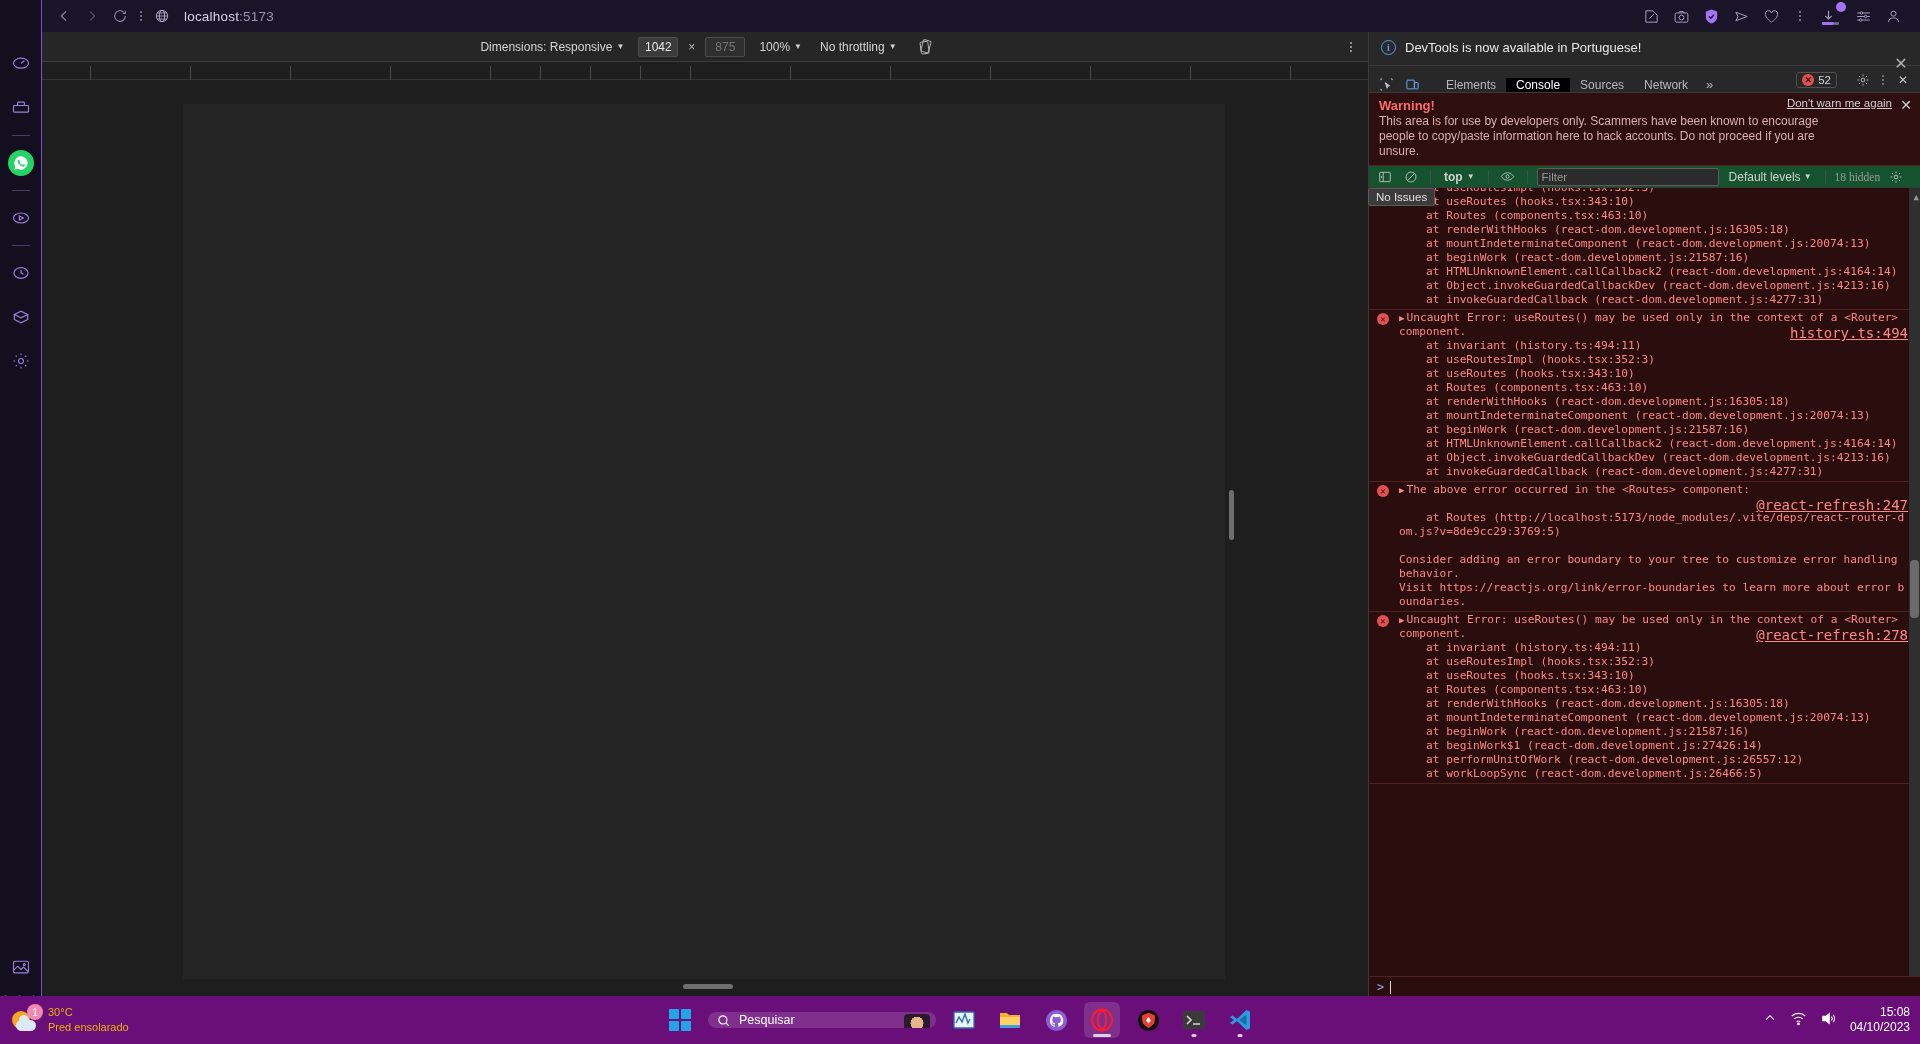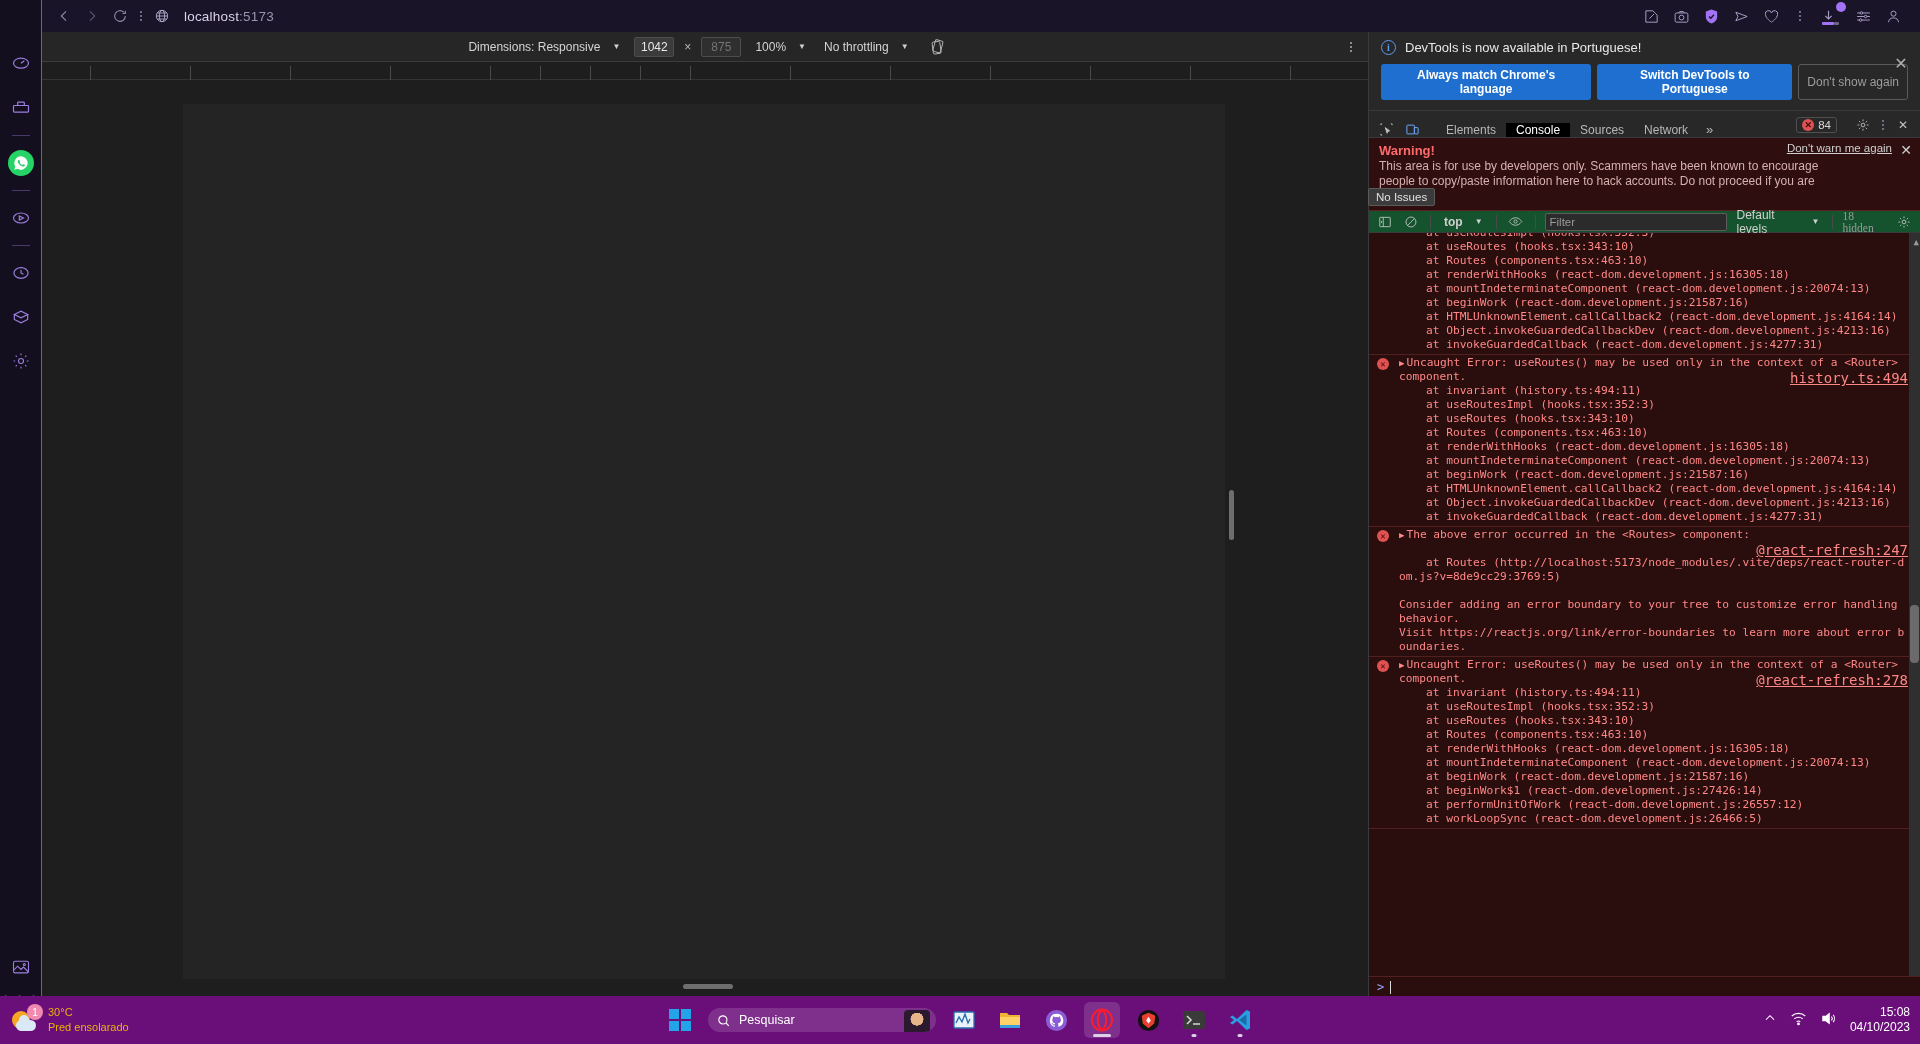--- a/index.html
+++ b/index.html
@@ -69,21 +69,21 @@
   .dl-bar { position:absolute; left:2px; bottom:1px; width: 12px; height: 3px; background:#a273f5; border-radius:1px;}
   .dl-bar2 { position:absolute; left:14px; bottom:1px; width: 5px; height: 3px; background:#6c6480; border-radius:1px;}
 
   
   .device-toolbar {
     position: absolute; left: 42px; top: 32px; width: 1326px; height: 30px;
     background: #262626; border-bottom: 1px solid #3c3c3c;
     display: flex; align-items: center; justify-content: center;
     font-size: 12px; color: #d4d4d4; gap: 10px;
   }
-  .dt-select { display: flex; align-items: center; gap: 12px; cursor: default; padding: 2px 4px; }
+  .dt-select { display: flex; align-items: center; gap: 4px; cursor: default; padding: 2px 4px; }
   .caret { font-size: 8px; color: #cfcfcf; }
   .dt-input {
     width: 40px; height: 20px; background: #3b3b3b; border: 1px solid #4d4d4d;
     color: #e8e8e8; font-size: 12px; text-align: center; border-radius: 2px;
     font-family: "Liberation Sans", sans-serif;
   }
   .dt-input.muted { color: #8a8a8a; background:#2f2f2f; }
   .dt-x { color: #b5b5b5; font-size: 12px; }
   .dt-rotate { color: #b9b9b9; display: flex; align-items: center; margin-left: 6px; }
   .dt-kebab {
@@ -269,21 +269,21 @@
   .cloud:before { content:""; position:absolute; left:3px; top:-5px; width:10px; height:10px; background:#dbe9f7; border-radius:50%; }
   .badge1 {
     position:absolute; left:17px; top:-1px; width:16px; height:16px; background:#f08ab0;
     border-radius:50%; color:#fff; font-size:10px; display:flex;align-items:center;justify-content:center;
   }
   .weather-text { color: #eab308; font-size: 11px; line-height: 15px; }
   .tb-center { position: absolute; left: 50%; transform: translateX(-50%); display: flex; align-items: center; gap: 10px; }
   .win-logo { display: grid; grid-template-columns: 10px 10px; grid-template-rows: 10px 10px; gap: 2px; }
   .win-logo i { background: #23a3e8; display: block; }
   .search-pill {
-    width: 228px; height: 24px; background: rgba(255,255,255,0.14); border-radius: 15px;
+    width: 228px; height: 16px; background: rgba(255,255,255,0.14); border-radius: 15px;
     display: flex; align-items: center; padding: 0 8px; gap: 8px; position: relative; overflow: hidden;
   }
   .search-pill .lbl { color: #fff; font-size: 12.5px; }
   .pill-avatar {
     position: absolute; right: 6px; top: 2px; width: 26px; height: 26px; border-radius: 4px;
     background: radial-gradient(circle at 50% 35%, #e8b48a 0 30%, #2b1a2e 31% 100%);
   }
   .tb-app { width: 36px; height: 36px; display:flex; align-items:center; justify-content:center; border-radius:6px; position:relative;}
   .tb-app.active { background: rgba(255,255,255,0.14); }
   .underline { position:absolute; bottom:1px; left:50%; transform:translateX(-50%); height:3px; border-radius:2px; background:#dcd0e5; }
@@ -502,25 +502,20 @@
 
   </div>
 
   <div class="devtools">
 
     <div class="dt-notice">
       <div class="dt-notice-head">
         <span class="info-circle">i</span>
         <span>DevTools is now available in Portuguese!</span>
       </div>
-      <div class="dt-notice-btns">
-        <button class="btn-primary">Always match Chrome's language</button>
-        <button class="btn-primary">Switch DevTools to Portuguese</button>
-        <button class="btn-ghost">Don't show again</button>
-      </div>
       <div class="notice-close">✕</div>
     </div>
 
     <div class="dt-tabbar">
       <div class="dt-tool-icon">
         <svg width="15" height="15" viewBox="0 0 24 24" fill="none" stroke="currentColor" stroke-width="1.5">
           <path d="M3 3h4M3 3v4M21 3h-4M21 3v4M3 21h4M3 21v-4" stroke-dasharray="2 2"></path>
           <path d="M10 9l7 5-3 1-1 3z" fill="currentColor"></path>
         </svg>
       </div>
@@ -532,21 +527,21 @@
       </div>
       <div class="vdiv"></div>
       <div class="dt-tab">Elements</div>
       <div class="dt-tab active">Console</div>
       <div class="dt-tab">Sources</div>
       <div class="dt-tab">Network</div>
       <div class="dt-more">»</div>
       <div class="dt-right">
         <div class="err-chip">
           <span class="err-dot">✕</span>
-          <span>84</span>
+          <span>52</span>
         </div>
         <div class="vdiv"></div>
         <div class="ic-btn">
           <svg width="14" height="14" viewBox="0 0 24 24" fill="none" stroke="currentColor" stroke-width="1.5">
             <circle cx="12" cy="12" r="3.2"></circle>
               <path d="M12 2.5v3M12 18.5v3M2.5 12h3M18.5 12h3M5.2 5.2l2.1 2.1M16.7 16.7l2.1 2.1M18.8 5.2l-2.1 2.1M7.3 16.7l-2.1 2.1"></path>
           </svg>
         </div>
         <div class="kebab-v">
             <i></i>

